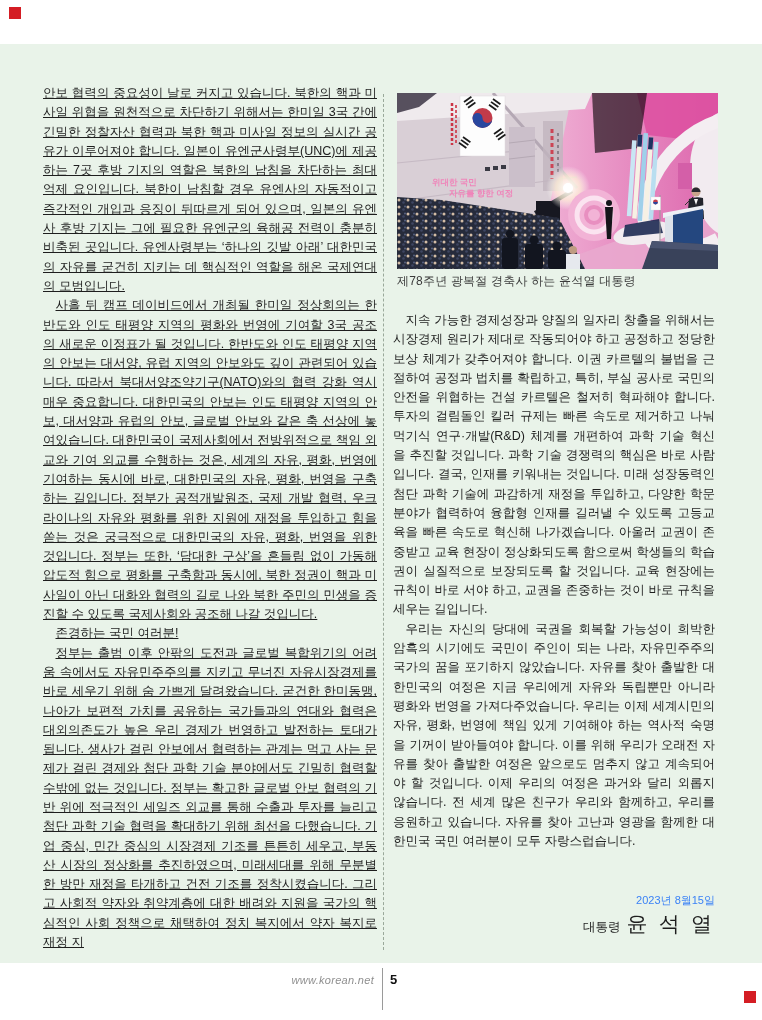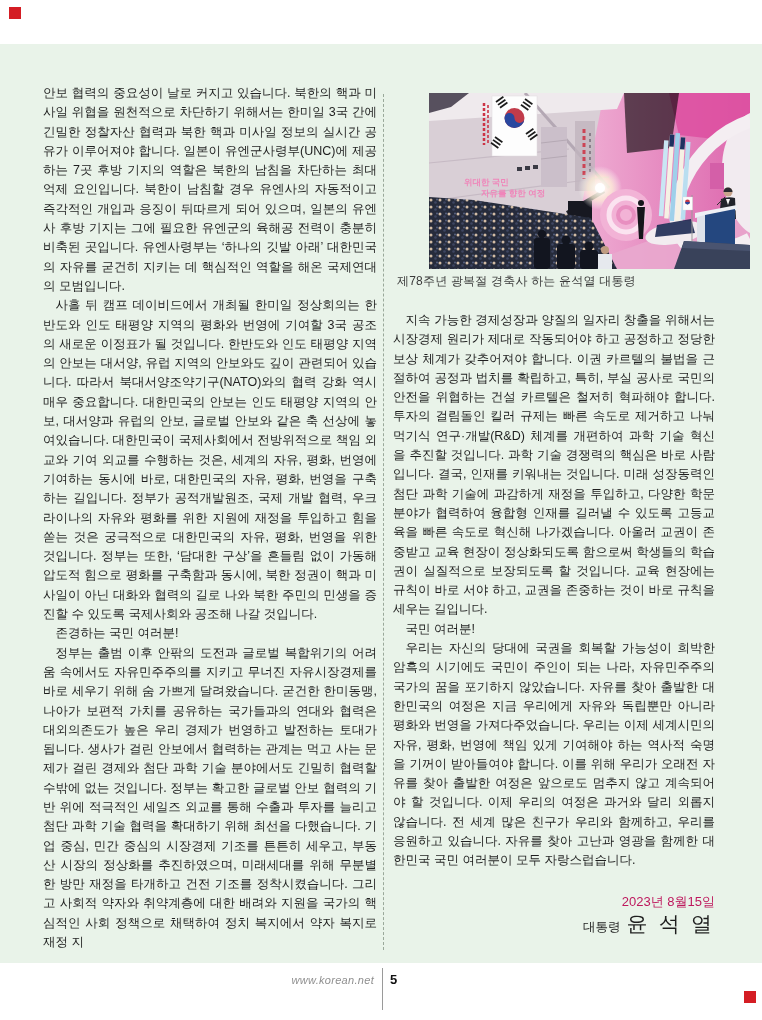--- a/index.html
+++ b/index.html
@@ -10,40 +10,40 @@
   }
   .crop-mark{position:absolute;width:12px;height:12px;z-index:50;}
   .mark-tl{left:9px;top:7px;}
   .mark-br{left:744px;top:991px;}
 
   .panel{position:absolute;left:0;top:44px;width:762px;height:919px;}
 
   .col-left{
     position:absolute;left:43px;top:84px;width:334px;max-height:868px;overflow:hidden;
     font-size:12.5px;line-height:19.3px;color:#1e1e1e;
-    text-align:justify;word-break:break-all;
+    text-align:justify;word-break:break-all;text-decoration:underline;
   }
   .col-right{
     position:absolute;left:393px;top:311px;width:322px;max-height:576px;overflow:hidden;
     font-size:12.5px;line-height:19.3px;color:#1e1e1e;
     text-align:justify;word-break:break-all;
   }
   p{margin:0;}
   .indent{text-indent:1em;}
   .gap-before{}
 
   .divider{position:absolute;left:383px;top:94px;height:856px;width:0;
     border-left:1px dashed #9aa89a;}
 
-  .photo{position:absolute;left:397px;top:93px;width:321px;height:176px;overflow:hidden;margin-left:32px;}
+  .photo{position:absolute;left:397px;top:93px;width:321px;height:176px;overflow:hidden;}
   .caption{position:absolute;left:397px;top:273px;width:321px;
     font-size:12px;color:#3b3b3b;letter-spacing:0.2px;}
 
   .sig-date{position:absolute;left:393px;top:893px;width:322px;text-align:right;
-    font-size:13px;color:#be185d;}
+    font-size:11px;color:#3b82f6;}
   .sig-line{position:absolute;left:393px;top:910px;width:322px;text-align:right;
     font-size:12.5px;color:#1e1e1e;}
   .sig-name{font-family:Liberation Serif, serif;
     font-size:21px;letter-spacing:3px;margin-left:6px;}
 
   .footer-url{position:absolute;left:274px;top:974px;width:100px;text-align:right;
     font-size:11px;color:#8f8f8f;letter-spacing:0.3px;font-style:italic;}
   .footer-line{position:absolute;left:382px;top:968px;width:1px;height:42px;background:#9a9a9a;}
   .footer-page{position:absolute;left:390px;top:972px;font-size:13px;font-weight:bold;color:#111111;}
 </style>
@@ -196,21 +196,20 @@
     </g>
     <circle cx="176" cy="157" r="4" fill="#bf9c82"></circle>
     <rect x="169" y="161" width="14" height="15" fill="#e6e9ee"></rect>
   </svg>
 </div>
 
 <div class="caption">제78주년 광복절 경축사 하는 윤석열 대통령</div>
 
 <div class="col-right">
   <p class="indent">지속 가능한 경제성장과 양질의 일자리 창출을 위해서는 시장경제 원리가 제대로 작동되어야 하고 공정하고 정당한 보상 체계가 갖추어져야 합니다. 이권 카르텔의 불법을 근절하여 공정과 법치를 확립하고, 특히, 부실 공사로 국민의 안전을 위협하는 건설 카르텔은 철저히 혁파해야 합니다. 투자의 걸림돌인 킬러 규제는 빠른 속도로 제거하고 나눠먹기식 연구·개발(R&amp;D) 체계를 개편하여 과학 기술 혁신을 추진할 것입니다. 과학 기술 경쟁력의 핵심은 바로 사람입니다. 결국, 인재를 키워내는 것입니다. 미래 성장동력인 첨단 과학 기술에 과감하게 재정을 투입하고, 다양한 학문 분야가 협력하여 융합형 인재를 길러낼 수 있도록 고등교육을 빠른 속도로 혁신해 나가겠습니다. 아울러 교권이 존중받고 교육 현장이 정상화되도록 함으로써 학생들의 학습권이 실질적으로 보장되도록 할 것입니다. 교육 현장에는 규칙이 바로 서야 하고, 교권을 존중하는 것이 바로 규칙을 세우는 길입니다.</p>
-  <p class="indent gap-before">국민 여러분!</p>
   <p class="indent">우리는 자신의 당대에 국권을 회복할 가능성이 희박한 암흑의 시기에도 국민이 주인이 되는 나라, 자유민주주의 국가의 꿈을 포기하지 않았습니다. 자유를 찾아 출발한 대한민국의 여정은 지금 우리에게 자유와 독립뿐만 아니라 평화와 번영을 가져다주었습니다. 우리는 이제 세계시민의 자유, 평화, 번영에 책임 있게 기여해야 하는 역사적 숙명을 기꺼이 받아들여야 합니다. 이를 위해 우리가 오래전 자유를 찾아 출발한 여정은 앞으로도 멈추지 않고 계속되어야 할 것입니다. 이제 우리의 여정은 과거와 달리 외롭지 않습니다. 전 세계 많은 친구가 우리와 함께하고, 우리를 응원하고 있습니다. 자유를 찾아 고난과 영광을 함께한 대한민국 국민 여러분이 모두 자랑스럽습니다.</p>
 
 </div>
 
 <div class="sig-date">2023년 8월15일</div>
 <div class="sig-line">
   <span>대통령</span><span class="sig-name">윤 석 열</span>
 </div>
 
 <div class="footer-url">www.korean.net</div>

